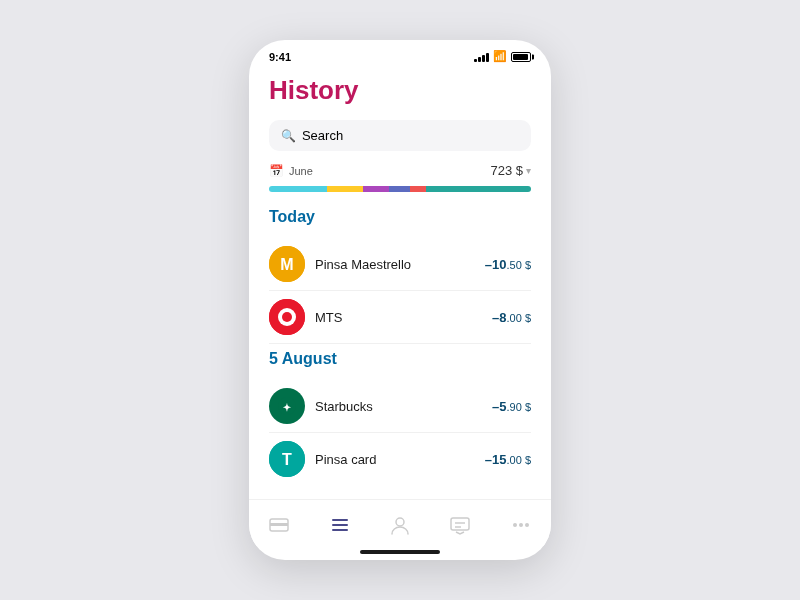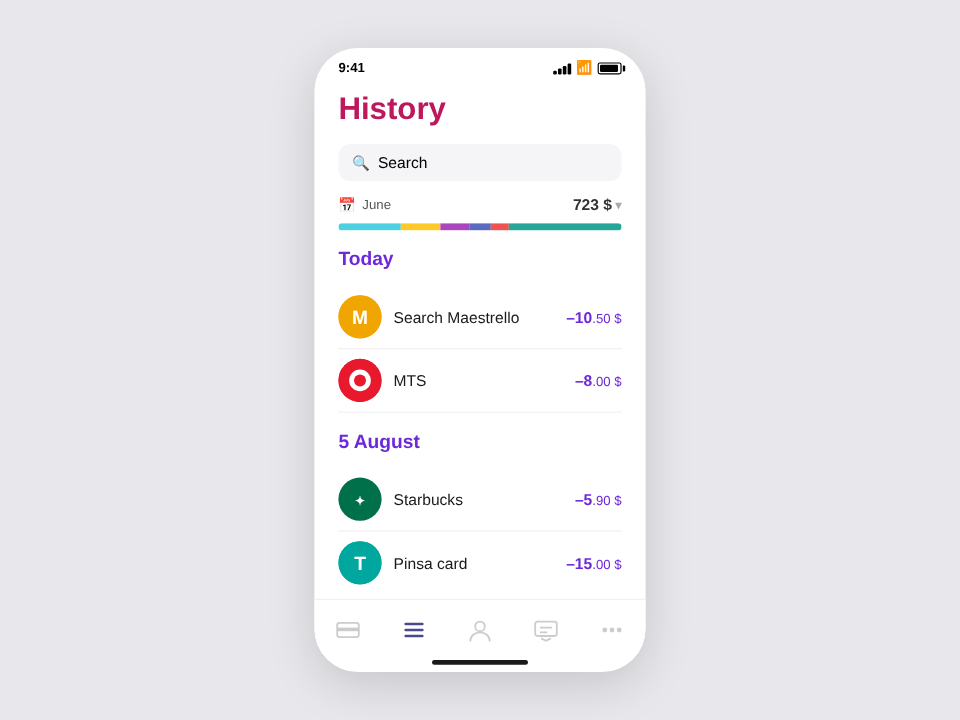--- a/index.html
+++ b/index.html
@@ -8,21 +8,21 @@
       background: #e8e8ec;
       display: flex;
       justify-content: center;
       align-items: center;
       width: 800px;
       height: 600px;
       font-family: -apple-system, BlinkMacSystemFont, 'Segoe UI', sans-serif;
     }
 
     .phone {
-      width: 276px;
+      width: 302px;
       height: 520px;
       background: #fff;
       border-radius: 36px;
       box-shadow: 0 10px 40px rgba(0,0,0,0.15);
       overflow: hidden;
       display: flex;
       flex-direction: column;
       position: relative;
     }
 
@@ -147,21 +147,21 @@
     }
 
     .month-label {
       font-size: 11px;
       color: #555;
     }
 
     .month-amount {
       font-size: 13px;
       color: #333;
-      font-weight: 700;
+      font-weight: 400;
       display: flex;
       align-items: center;
       gap: 3px;
     }
 
     .chevron-icon {
       font-size: 10px;
       color: #aaa;
     }
 
@@ -173,23 +173,23 @@
       margin-bottom: 16px;
     }
 
     .bar-segment {
       height: 100%;
     }
 
     .section-title {
       font-size: 16px;
       font-weight: 700;
-      color: #6d28d9;
+      color: #0369a1;
       margin-bottom: 12px;
-      margin-top: 16px;
+      margin-top: 6px;
     }
 
     .transaction-item {
       display: flex;
       align-items: center;
       padding: 8px 0;
       border-bottom: 1px solid #f0f0f0;
     }
 
     .transaction-item:last-child {
@@ -211,21 +211,21 @@
     }
 
     .transaction-name {
       flex: 1;
       font-size: 13px;
       color: #1a1a1a;
     }
 
     .transaction-amount {
       font-size: 13px;
-      color: #6d28d9;
+      color: #0c4a6e;
       font-weight: 500;
     }
 
     .amount-main {
       font-weight: 700;
     }
 
     .amount-decimal {
       font-size: 11px;
     }
@@ -308,21 +308,21 @@
 
     <div id="sections-container">
         <div class="section-title">Today</div>
         <div class="transaction-item">
           <div class="transaction-logo" style="background: rgb(240, 165, 0);">
             <svg width="36" height="36" viewBox="0 0 36 36" fill="none">
           <circle cx="18" cy="18" r="18" fill="#f0a500"></circle>
           <text x="18" y="24" text-anchor="middle" font-size="16" fill="white" font-weight="bold">M</text>
         </svg>
           </div>
-          <div class="transaction-name">Search Maestrello</div>
+          <div class="transaction-name">Pinsa Maestrello</div>
           <div class="transaction-amount"><span class="amount-main">–10</span><span class="amount-decimal">.50 $</span></div>
         </div>
         <div class="transaction-item">
           <div class="transaction-logo" style="background: rgb(232, 25, 44);">
             <svg width="36" height="36" viewBox="0 0 36 36" fill="none">
           <circle cx="18" cy="18" r="18" fill="#e8192c"></circle>
           <circle cx="18" cy="18" r="9" fill="white"></circle>
           <circle cx="18" cy="18" r="5" fill="#e8192c"></circle>
         </svg>
           </div>

